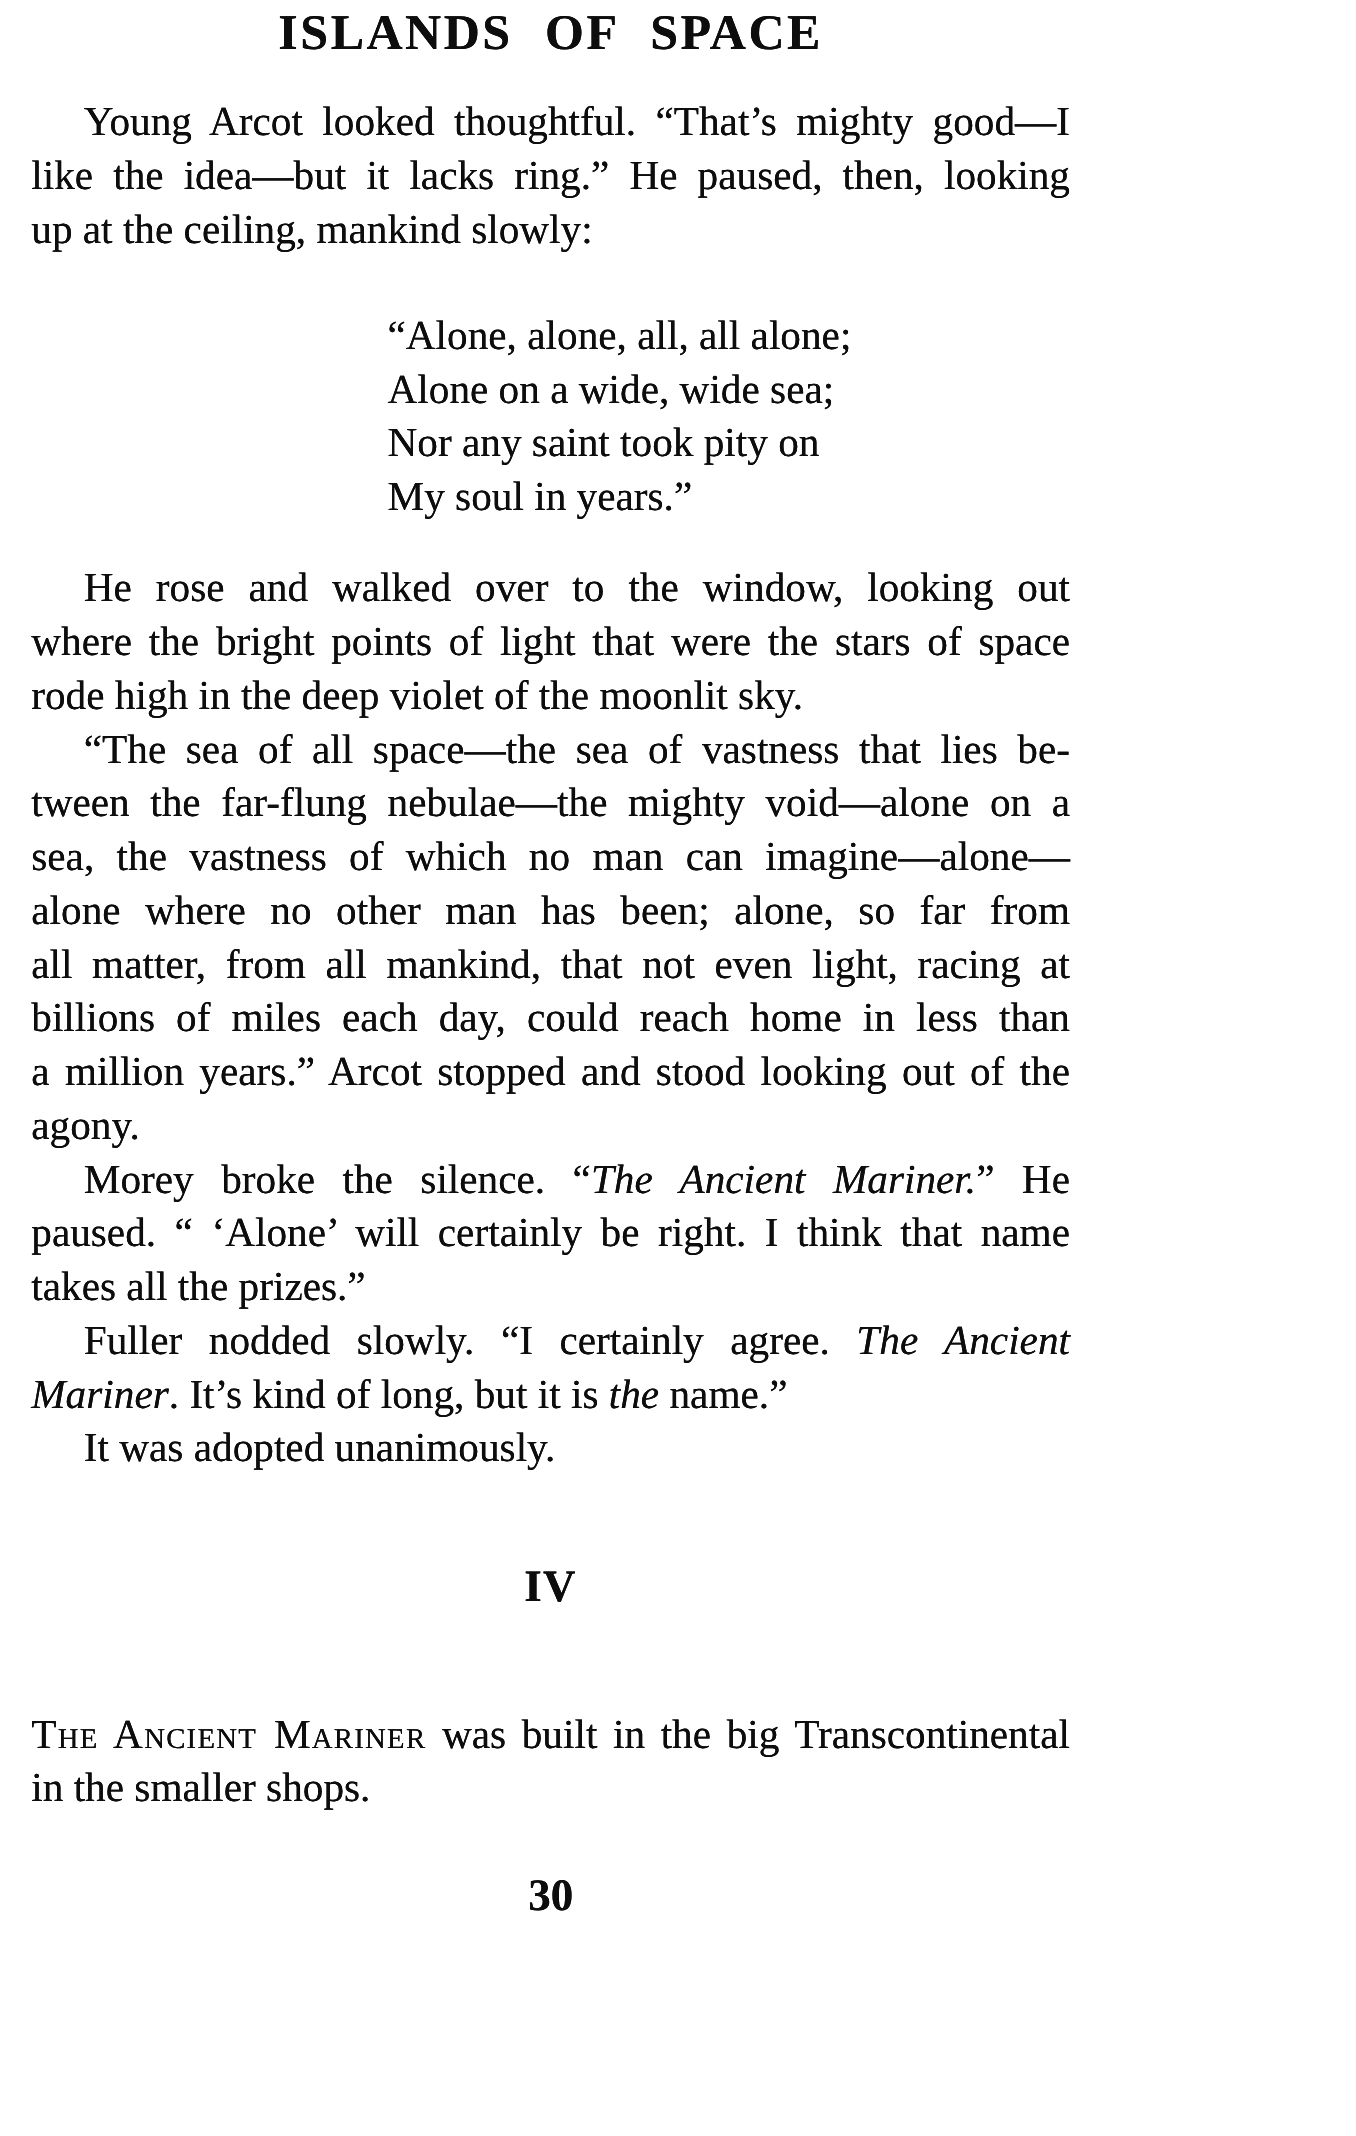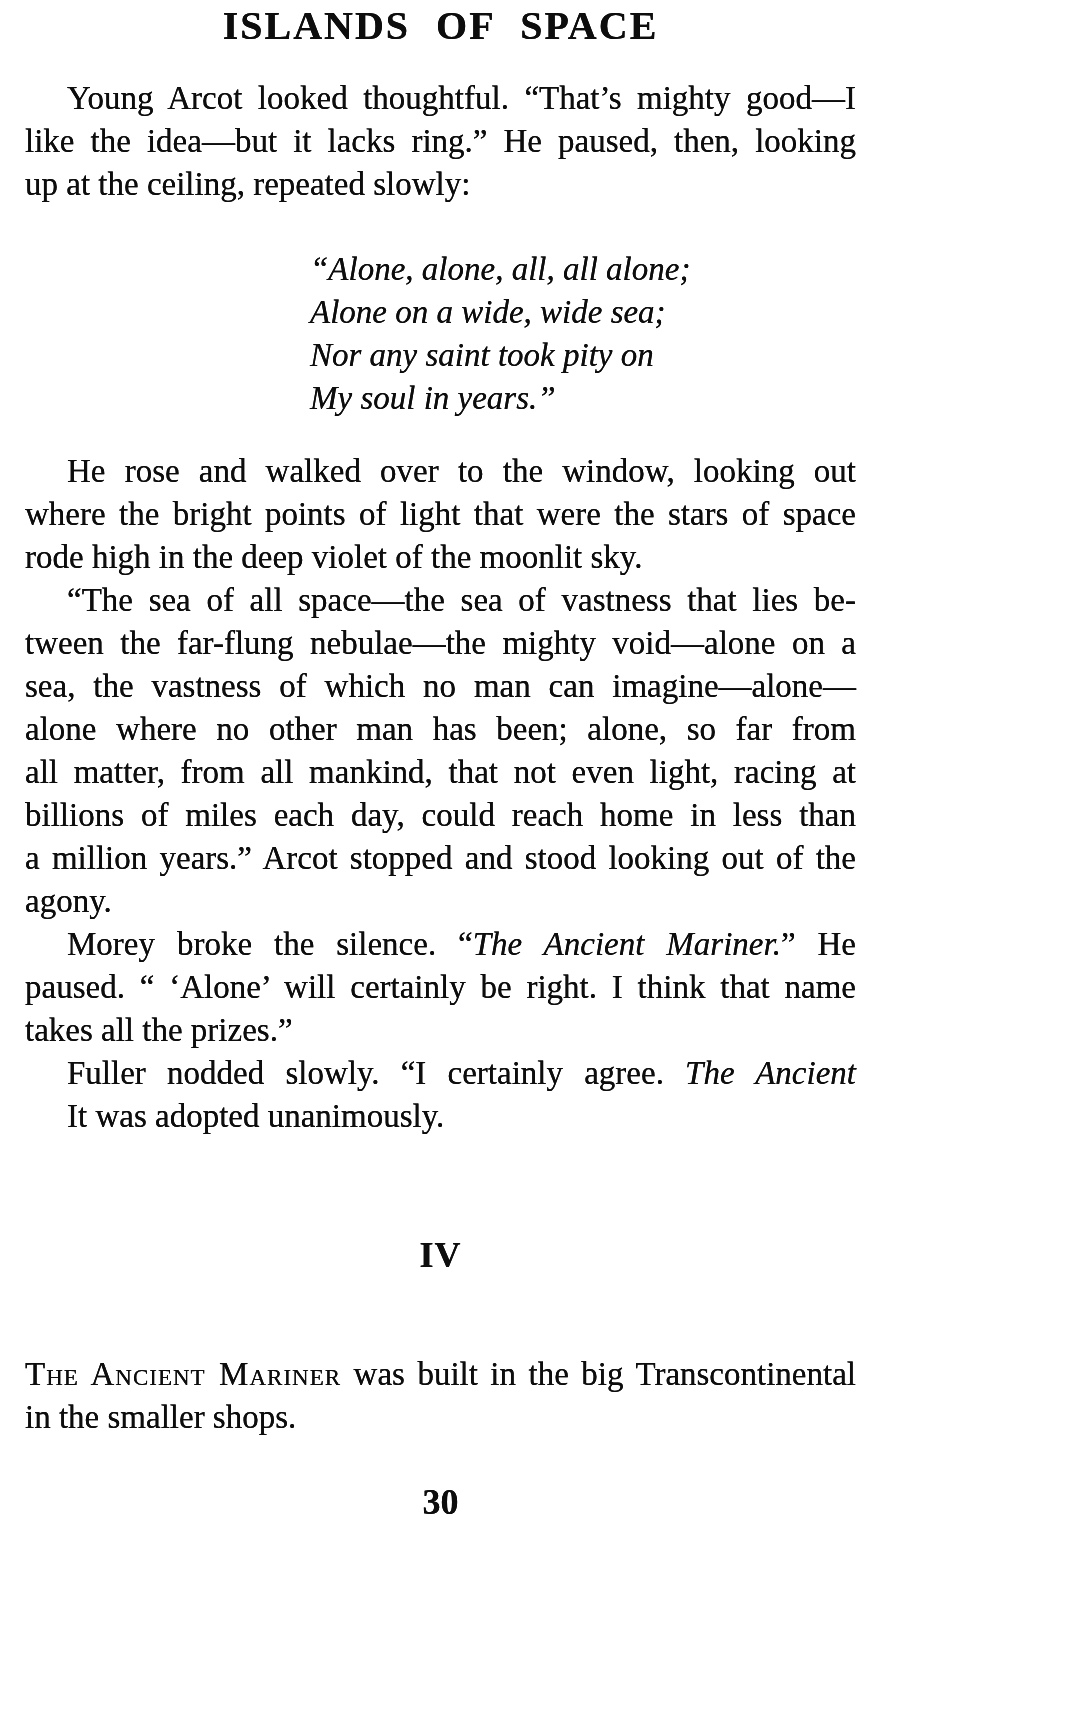--- a/index.html
+++ b/index.html
@@ -23,47 +23,47 @@
     font-weight: bold;
     font-size: 40px;
     line-height: 43px;
     letter-spacing: 2px;
     word-spacing: 14px;
   }
   .line { min-height: 43px; }
   .j { text-align: justify; text-align-last: justify; text-justify: inter-word; }
   .ind { text-indent: 42px; }
   .sc { font-variant: small-caps; letter-spacing: 1px; }
-  .verse { font-style: italic; }
+  .verse { }
   .heading { text-align: center; font-weight: bold; font-size: 36px; line-height: 43px; letter-spacing: 1px; }
   .page-number {
     text-align: center;
     font-weight: bold;
     font-size: 36px;
     line-height: 43px;
   }
   
   [data-name="para-arcot-thoughtful"]      { margin-top: 30px; }
   [data-name="verse-ancient-mariner-quote"]{ margin-top: 42px; margin-left: 285px; }
   [data-name="para-rose-to-window"]        { margin-top: 30px; }
-  [data-name="heading-chapter-iv"]         { margin-top: 96px; font-family: Liberation Serif, serif; }
+  [data-name="heading-chapter-iv"]         { margin-top: 67px; font-family: Liberation Serif, serif; }
   [data-name="para-mariner-built"]         { margin-top: 76px; }
   [data-name="page-number"]                { margin-top: 42px; }
 </style>
 </head>
 <body>
 
 <div class="page" data-name="book-page">
   <div class="running-title" data-name="running-title">ISLANDS OF SPACE</div>
 
   <div data-name="page-body">
       <div class="block para" data-name="para-arcot-thoughtful">
         <div class="line j ind" data-name="text-line">Young Arcot looked thoughtful. “That’s mighty good—I</div>
         <div class="line j" data-name="text-line">like the idea—but it lacks ring.” He paused, then, looking</div>
-        <div class="line" data-name="text-line">up at the ceiling, repeated slowly:</div>
+        <div class="line" data-name="text-line">up at the ceiling, mankind slowly:</div>
       </div>
       <div class="block verse" data-name="verse-ancient-mariner-quote">
         <div class="line" data-name="verse-line">“Alone, alone, all, all alone;</div>
         <div class="line" data-name="verse-line">Alone on a wide, wide sea;</div>
         <div class="line" data-name="verse-line">Nor any saint took pity on</div>
         <div class="line" data-name="verse-line">My soul in years.”</div>
       </div>
       <div class="block para" data-name="para-rose-to-window">
         <div class="line j ind" data-name="text-line">He rose and walked over to the window, looking out</div>
         <div class="line j" data-name="text-line">where the bright points of light that were the stars of space</div>
@@ -79,20 +79,21 @@
         <div class="line j" data-name="text-line">a million years.” Arcot stopped and stood looking out of the</div>
         <div class="line" data-name="text-line">agony.</div>
       </div>
       <div class="block para" data-name="para-morey-silence">
         <div class="line j ind" data-name="text-line">Morey broke the silence. “<i>The Ancient Mariner.</i>” He</div>
         <div class="line j" data-name="text-line">paused. “ ‘Alone’ will certainly be right. I think that name</div>
         <div class="line" data-name="text-line">takes all the prizes.”</div>
       </div>
       <div class="block para" data-name="para-fuller-agree">
         <div class="line j ind" data-name="text-line">Fuller nodded slowly. “I certainly agree. <i>The Ancient</i></div>
+        <div class="line" data-name="text-line"><i>Mariner</i>. It’s kind of long, but it is <i>the</i> name.”</div>
       </div>
       <div class="block para" data-name="para-adopted">
         <div class="line ind" data-name="text-line">It was adopted unanimously.</div>
       </div>
       <div class="block heading" data-name="heading-chapter-iv">
         <div class="line" data-name="text-line">IV</div>
       </div>
       <div class="block para" data-name="para-mariner-built">
         <div class="line j" data-name="text-line"><span class="sc">The Ancient Mariner</span> was built in the big Transcontinental</div>
         <div class="line" data-name="text-line">in the smaller shops.</div>

